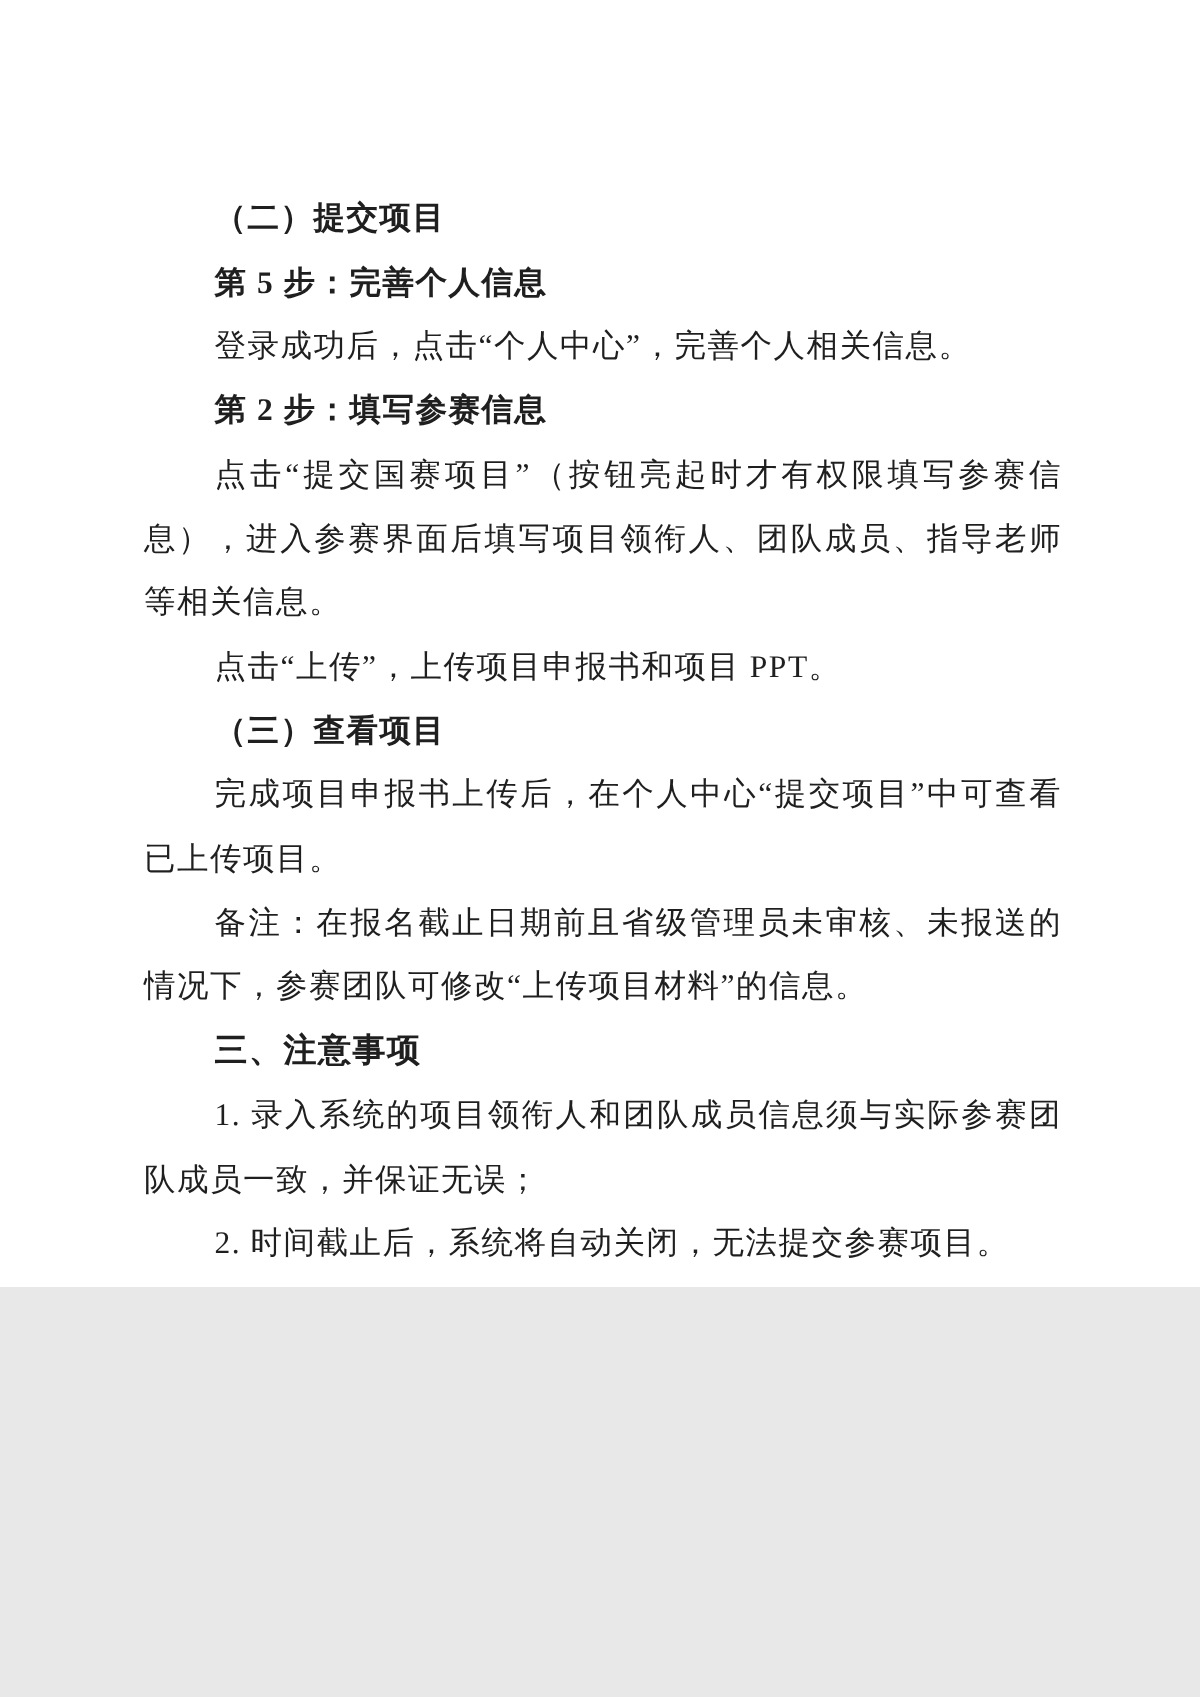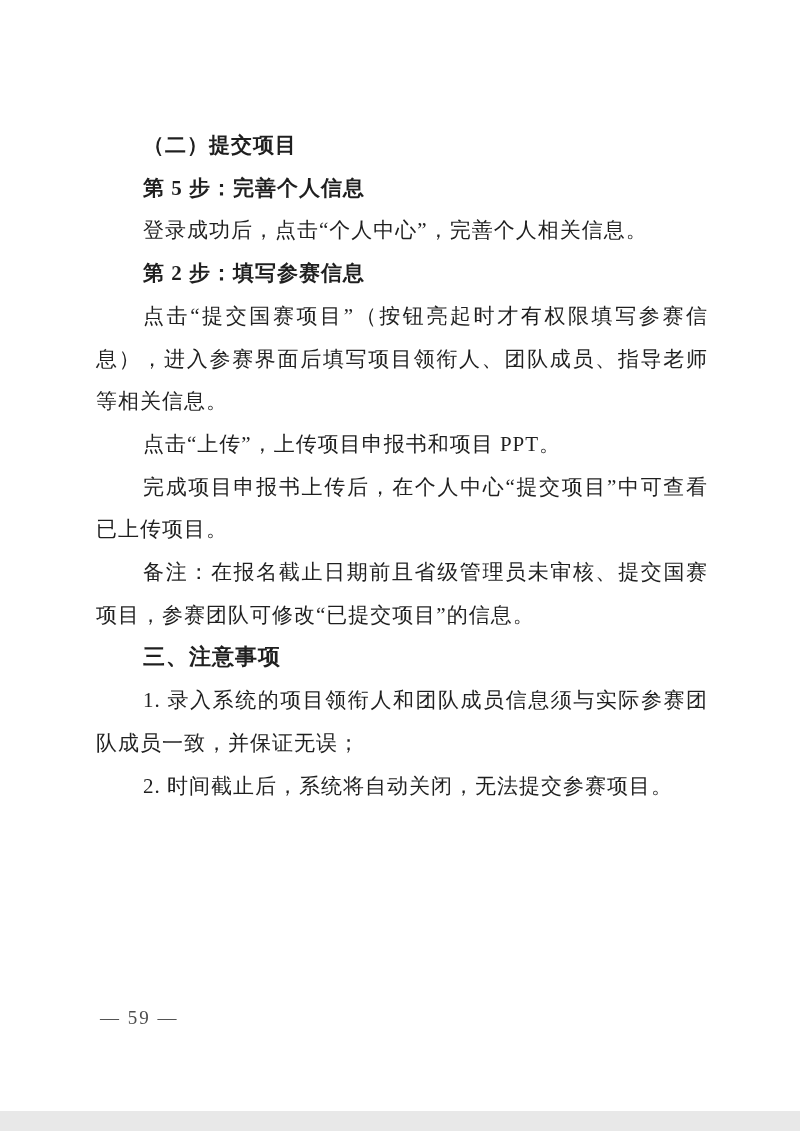--- a/index.html
+++ b/index.html
@@ -3,21 +3,21 @@
 <meta charset="utf-8">
 <style>
   html, body {
     margin: 0;
     padding: 0;
     background: #e8e8e8;
   }
   .page {
     position: relative;
     width: 800px;
-    height: 1111px;
+    height: 858px;
     background: var(--bg, #ffffff);
     overflow: hidden;
     margin: 0 auto;
   }
   .content {
     position: absolute;
     top: 124px;
     left: 96px;
     width: 612px;
     font-family: "Liberation Serif", "DejaVu Serif", serif;
@@ -59,22 +59,23 @@
 <body>
 
 <div class="page" style="--bg: #ffffff; --text: #1f1f1f; --footer: #4d4d4d;">
   <main class="content">
     <p class="section-heading">（二）提交项目</p>
     <p class="step-heading">第 5 步：完善个人信息</p>
     <p class="para">登录成功后，点击“个人中心”，完善个人相关信息。</p>
     <p class="step-heading">第 2 步：填写参赛信息</p>
     <p class="para">点击“提交国赛项目”（按钮亮起时才有权限填写参赛信息），进入参赛界面后填写项目领衔人、团队成员、指导老师等相关信息。</p>
     <p class="para">点击“上传”，上传项目申报书和项目 PPT。</p>
+    <p class="section-heading">（三）查看项目</p>
     <p class="para">完成项目申报书上传后，在个人中心“提交项目”中可查看已上传项目。</p>
-    <p class="para">备注：在报名截止日期前且省级管理员未审核、提交国赛项目，参赛团队可修改“已提交项目”的信息。</p>
+    <p class="para">备注：在报名截止日期前且省级管理员未审核、未报送的情况下，参赛团队可修改“上传项目材料”的信息。</p>
     <p class="notes-heading">三、注意事项</p>
     <p class="para">1. 录入系统的项目领衔人和团队成员信息须与实际参赛团队成员一致，并保证无误；</p>
     <p class="para">2. 时间截止后，系统将自动关闭，无法提交参赛项目。</p>
   </main>
   <div class="footer">
     <span>— 59 —</span>
   </div>
 </div>
 
 </body></html>

